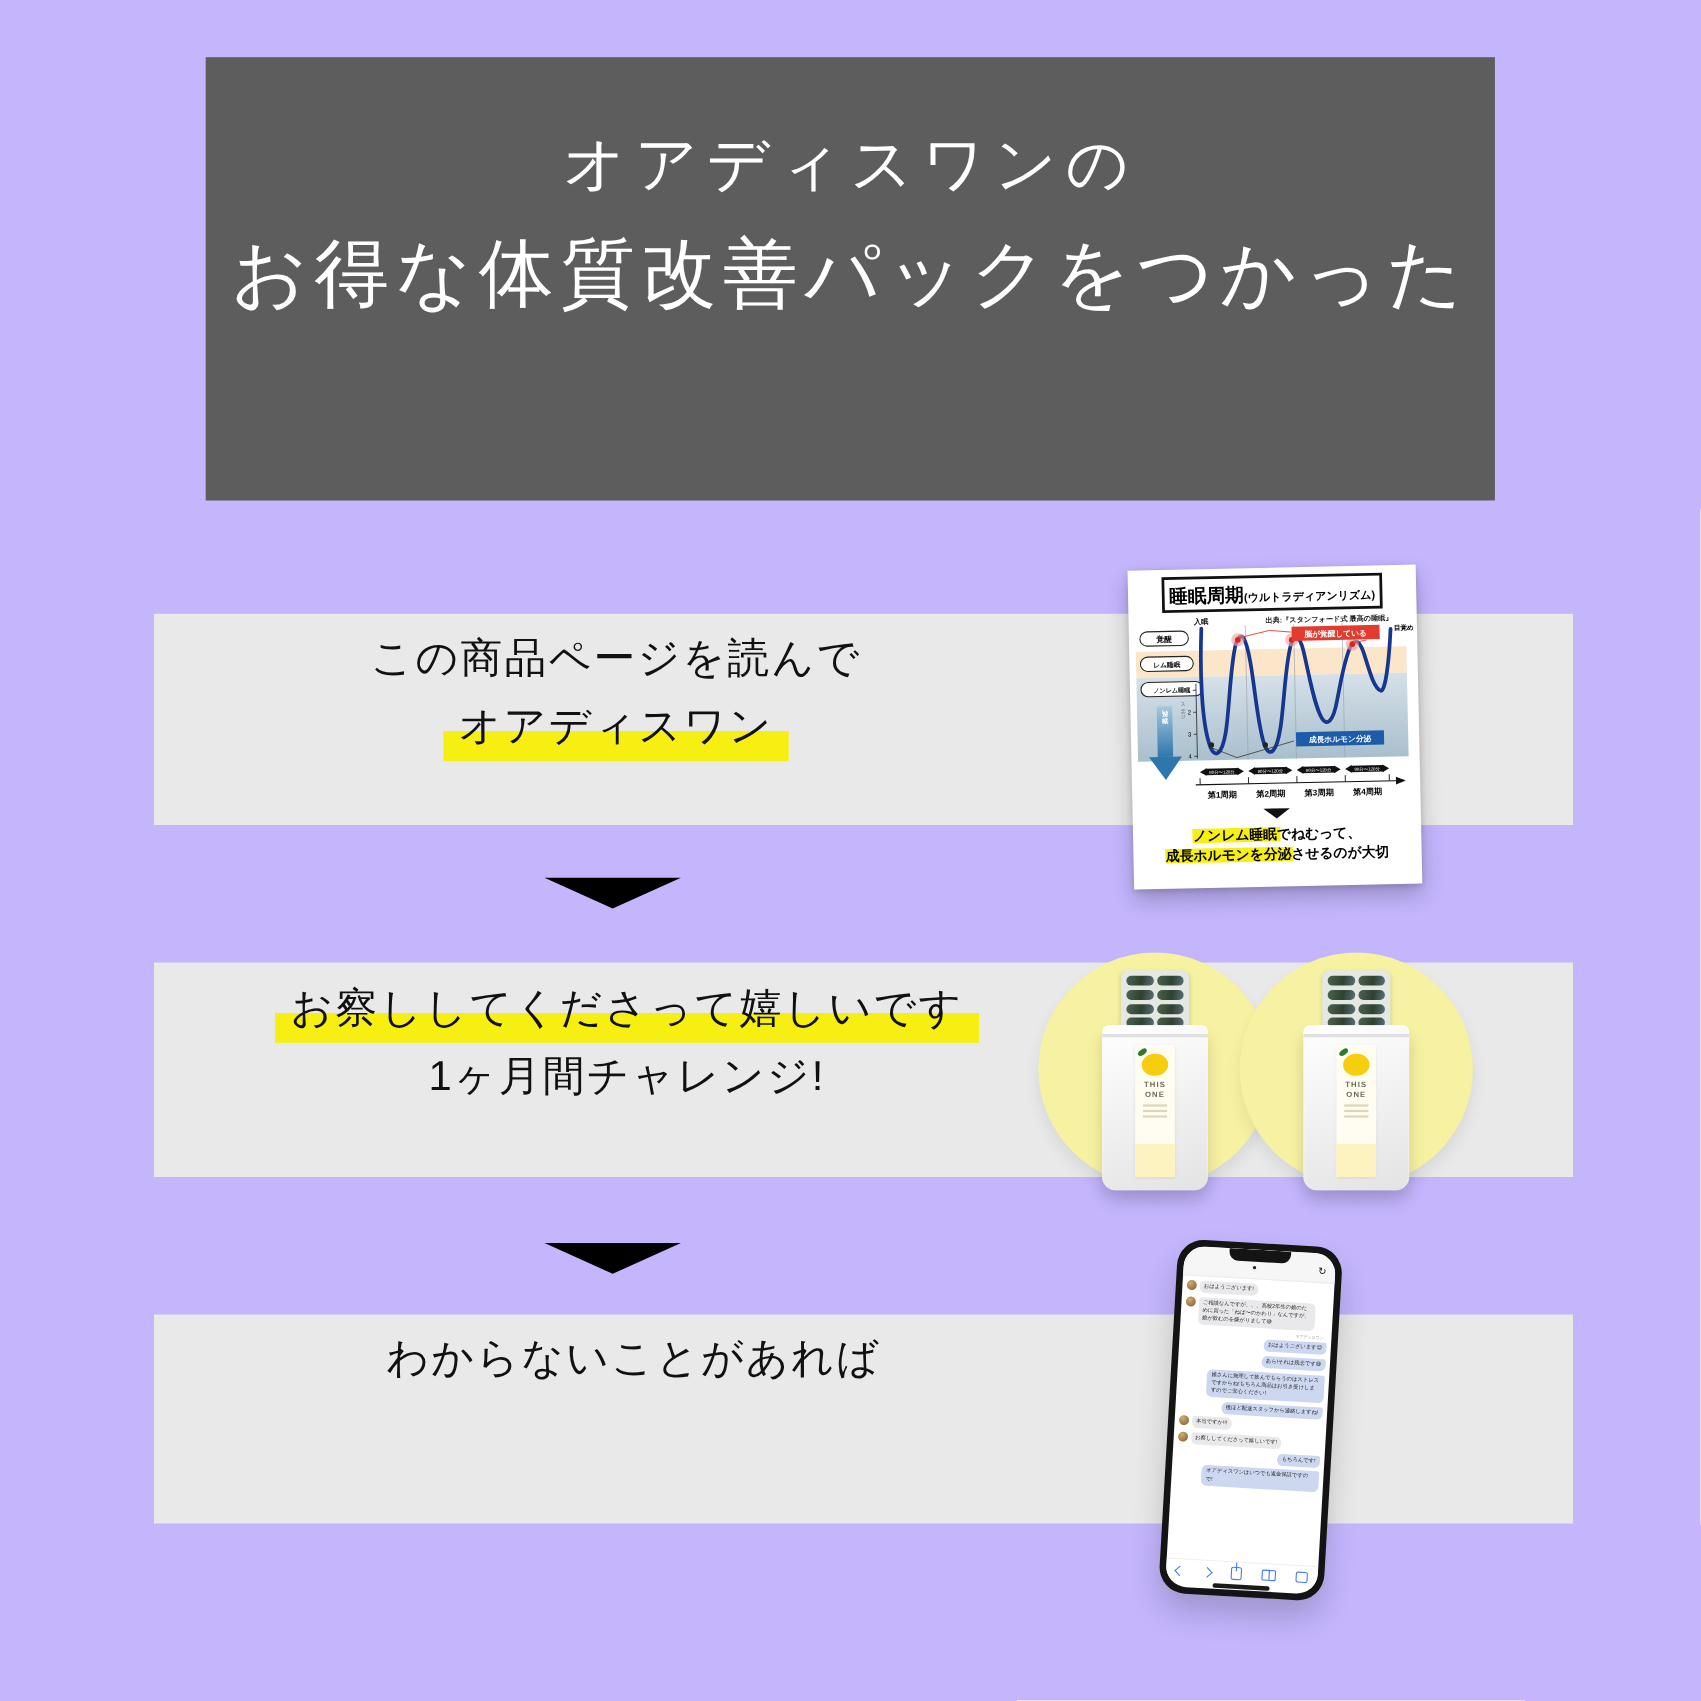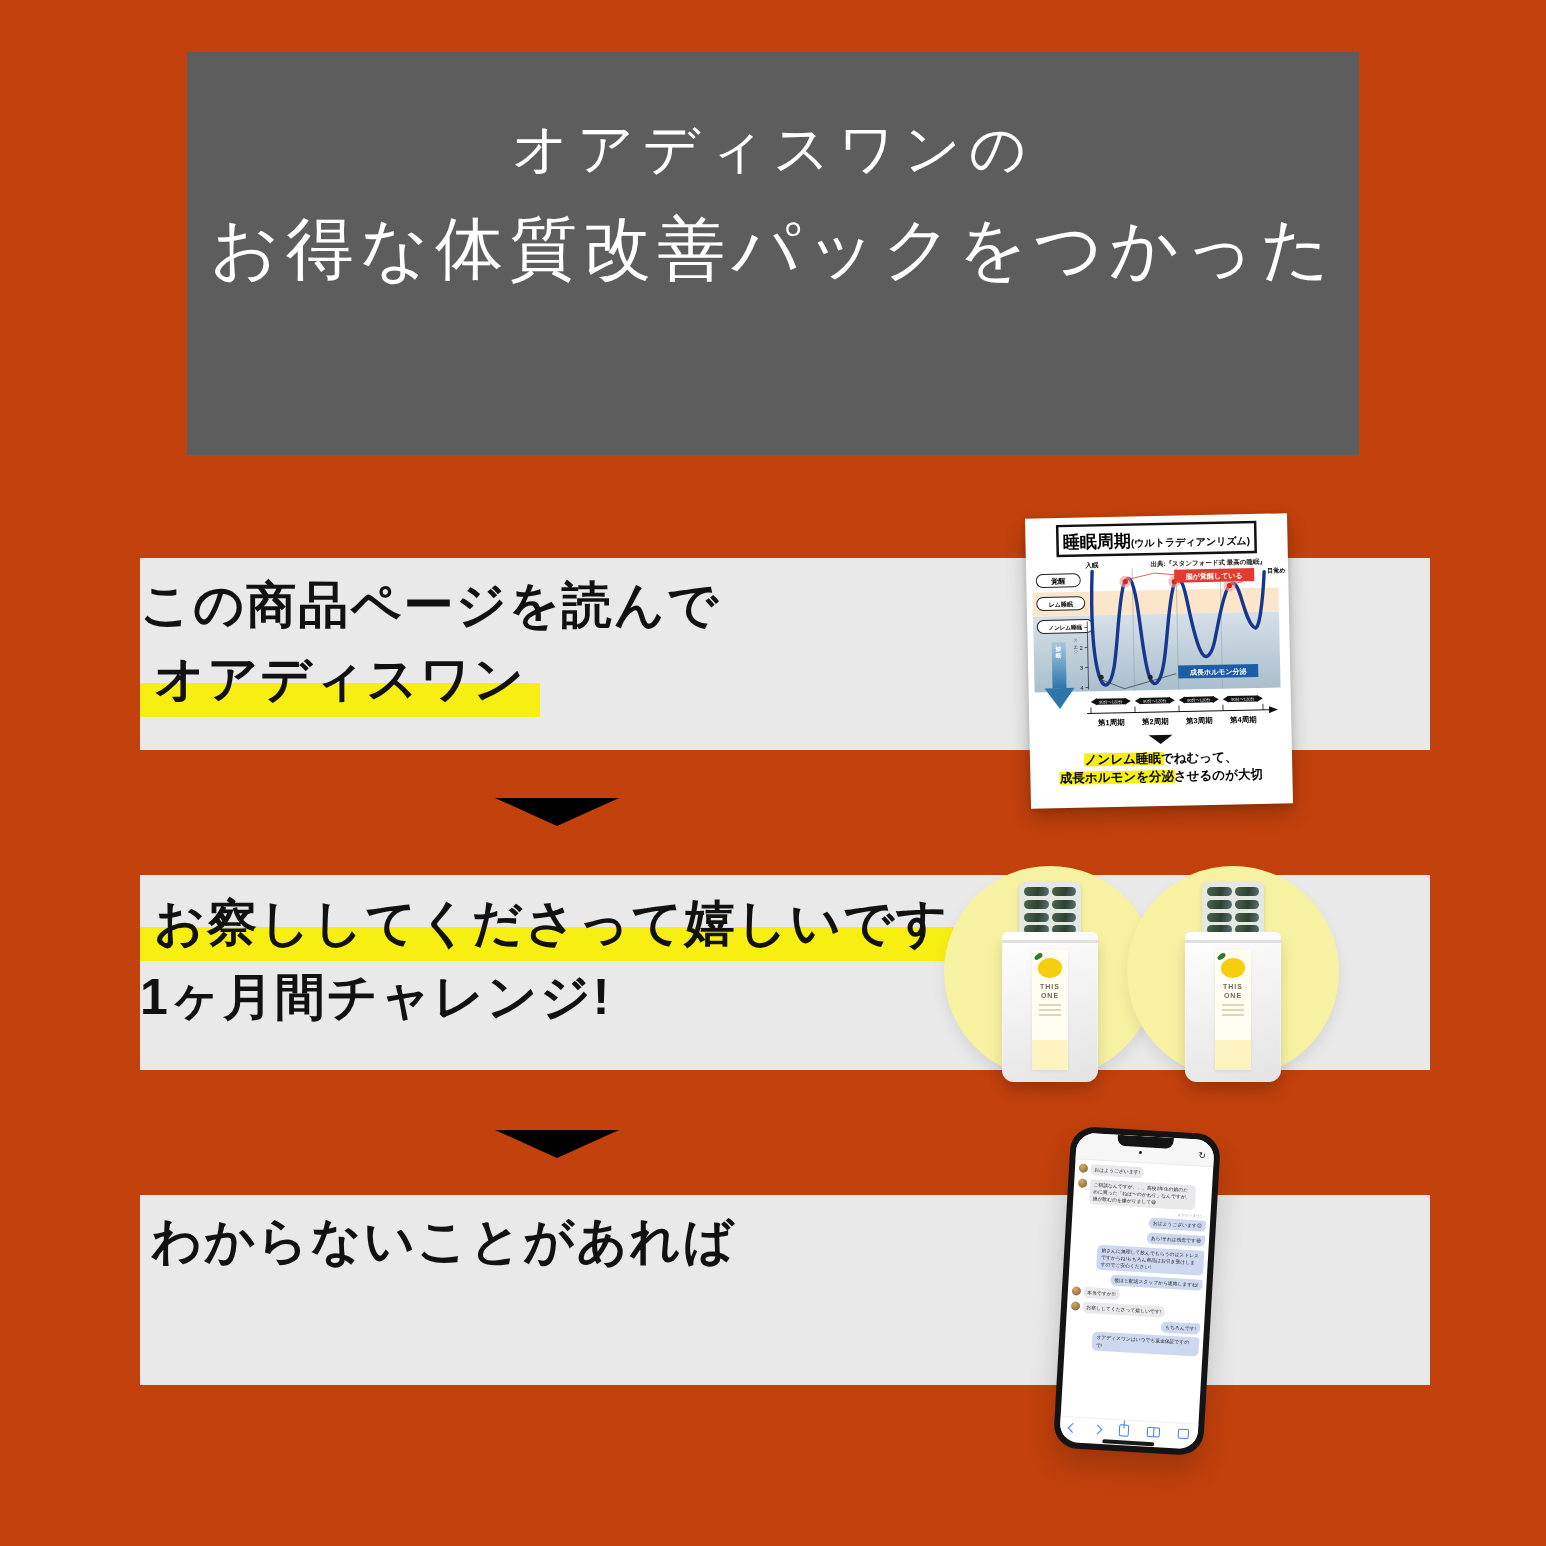--- a/index.html
+++ b/index.html
@@ -1,40 +1,40 @@
 <!DOCTYPE html>
 <html><head>
 <meta charset="utf-8">
 <style>
   html,body{margin:0;padding:0;background:#fff;}
-  .canvas{position:relative;width:1546px;height:1546px;background:#c2410c;overflow:hidden;
+  .canvas{position:relative;width:1546px;height:1546px;background:#c4b5fd;overflow:hidden;
           font-family:"Liberation Sans","DejaVu Sans",sans-serif;color:#111;}
 
   
   .hero{position:absolute;left:187px;top:52px;width:1172px;height:403px;background:#5d5d5d;
         color:#fff;text-align:center;font-family:"Liberation Serif","DejaVu Serif",serif;}
   .hero-l1{margin-top:60px;font-size:56px;letter-spacing:8px;}
   .hero-l2{margin-top:16px;font-size:68px;letter-spacing:6px;}
   .hero-l3{margin-top:28px;font-size:86px;letter-spacing:8px;}
 
   
   .band{position:absolute;left:140px;width:1290px;background:#e9e9e9;}
   .band1{top:558px;height:192px;}
   .band2{top:875px;height:195px;}
   .band3{top:1195px;height:190px;}
 
   
-  .step-text{position:absolute;text-align:left;font-weight:700;font-size:50px;
+  .step-text{position:absolute;text-align:center;font-weight:400;font-size:38px;
              letter-spacing:2px;line-height:1;}
   .step-text .line{margin-bottom:24px;}
   .hl{background:linear-gradient(to bottom,rgba(0,0,0,0) 50%,#f7ef12 50%);
       padding:2px 14px 10px 14px;}
   .step1{left:140px;top:580px;width:840px;}
   .step2{left:140px;top:898px;width:860px;}
-  .step3{left:151px;top:1216px;width:880px;}
+  .step3{left:136px;top:1216px;width:880px;}
 
   
   .arrow{position:absolute;width:0;height:0;border-left:62px solid transparent;
          border-right:62px solid transparent;border-top:28px solid #000;}
   .arrow1{left:495px;top:798px;}
   .arrow2{left:495px;top:1130px;}
 
   
   .chart-card{position:absolute;left:1028px;top:516px;width:262px;height:290px;background:#fff;
               box-shadow:0 10px 20px rgba(0,0,0,.22),0 2px 6px rgba(0,0,0,.15);

